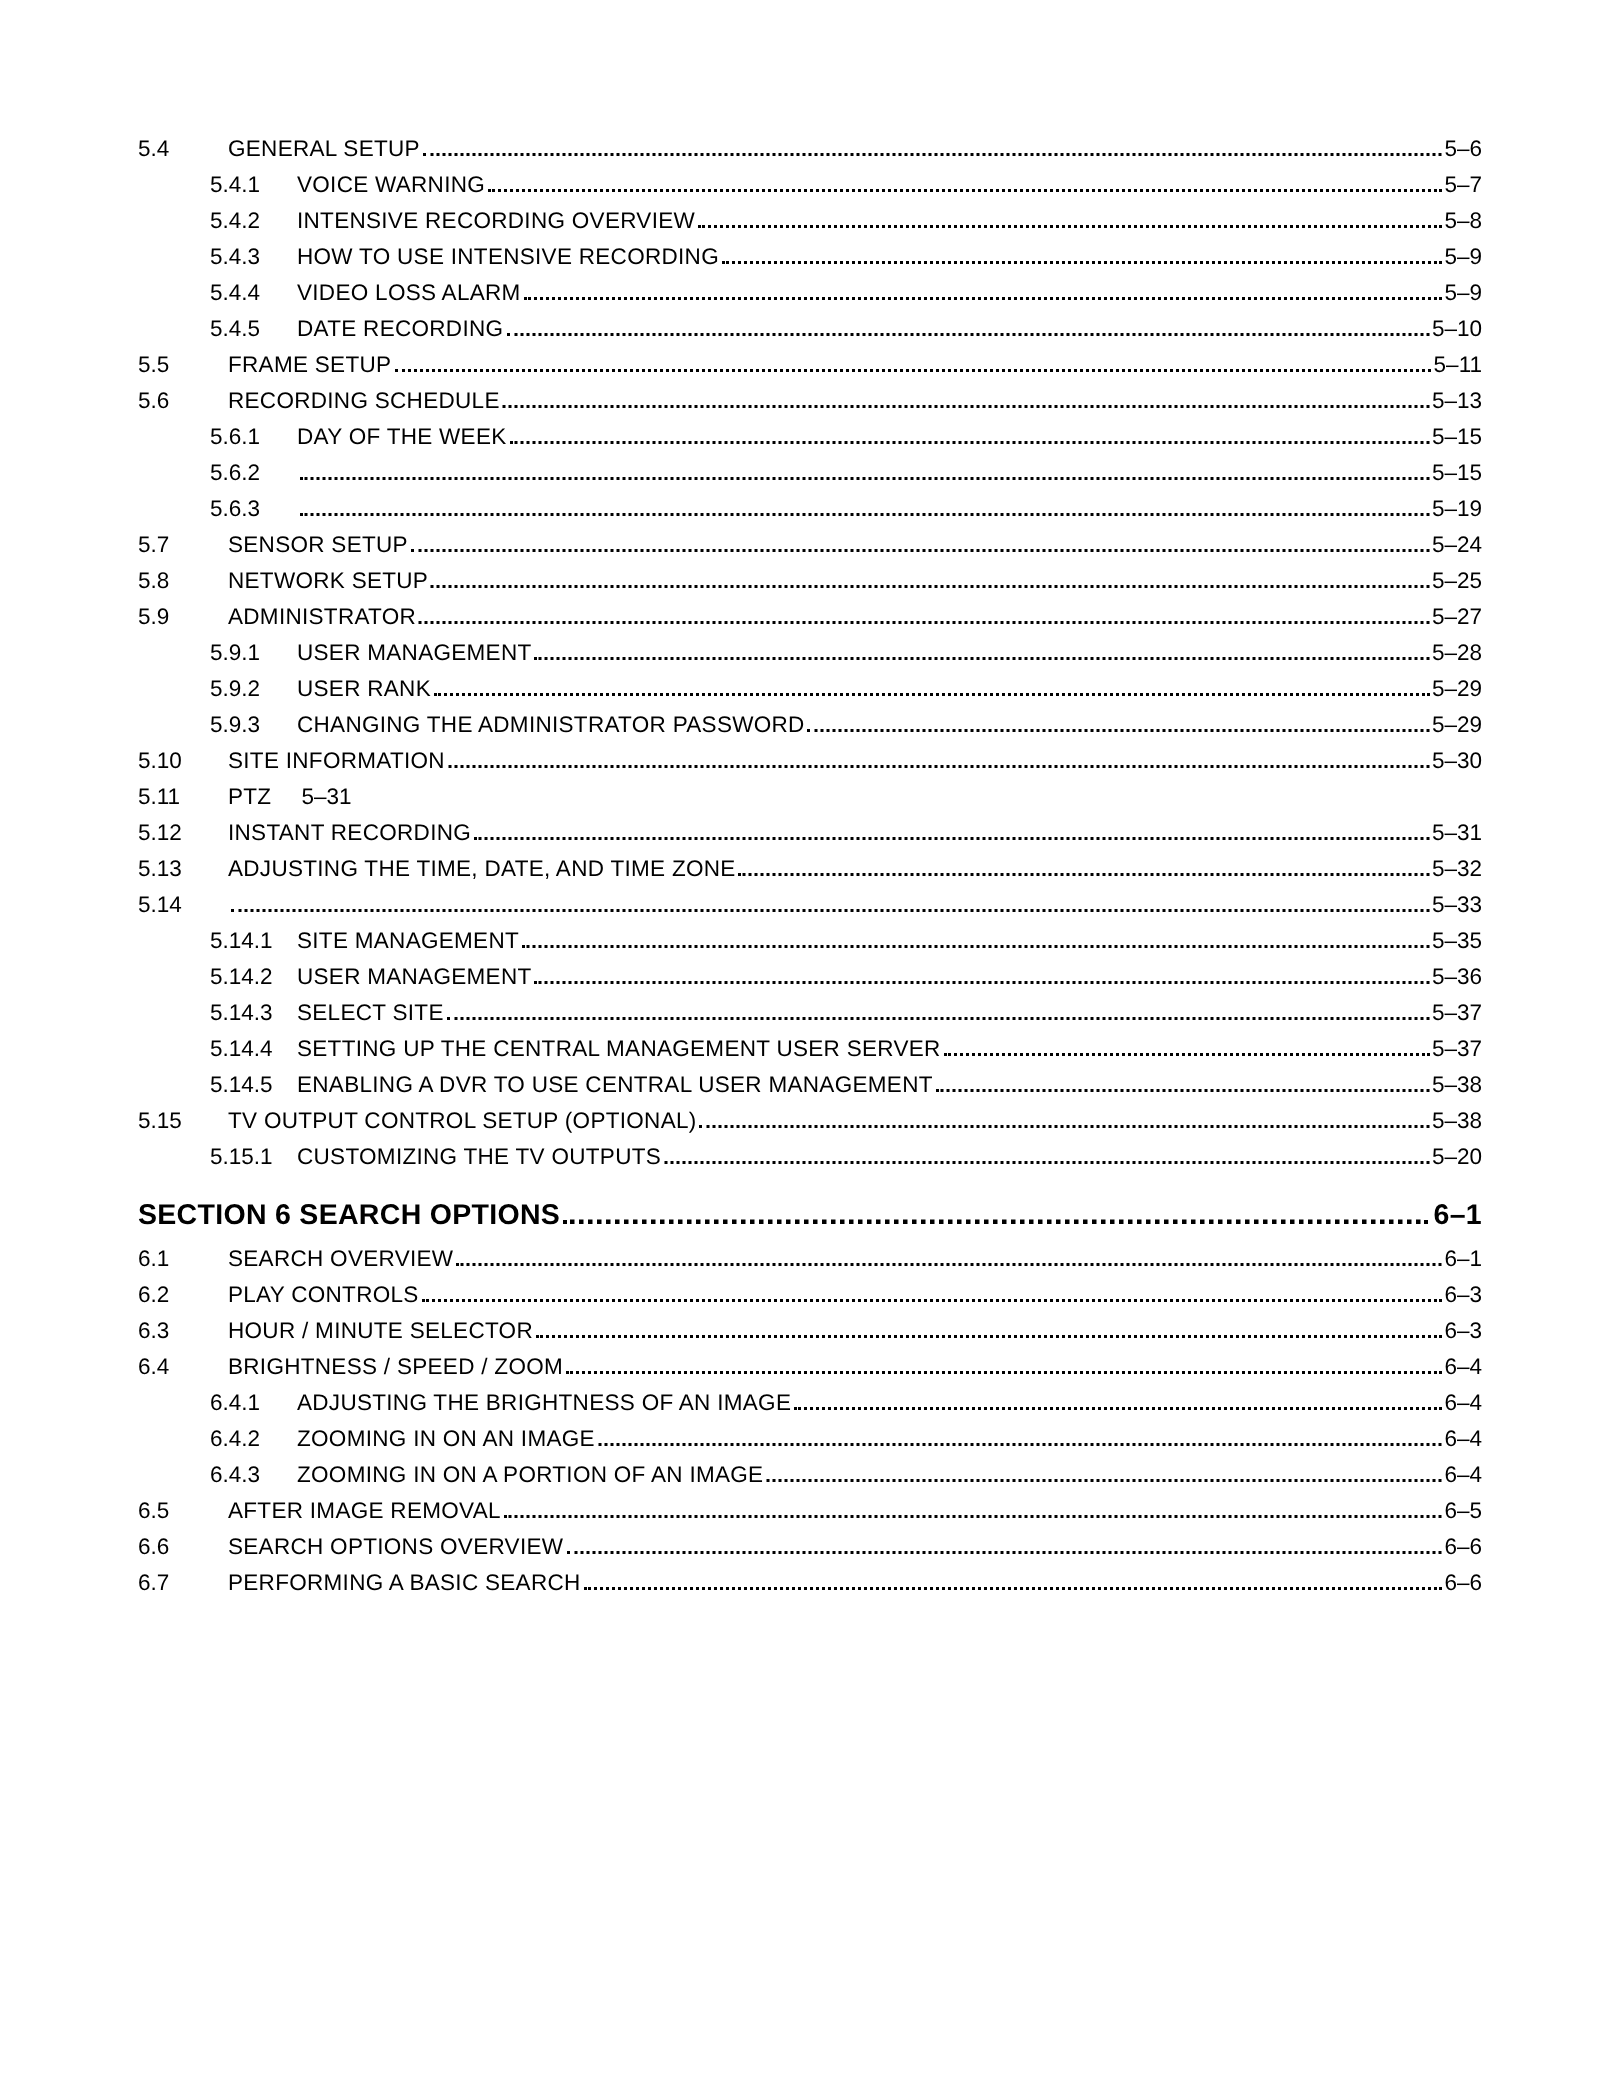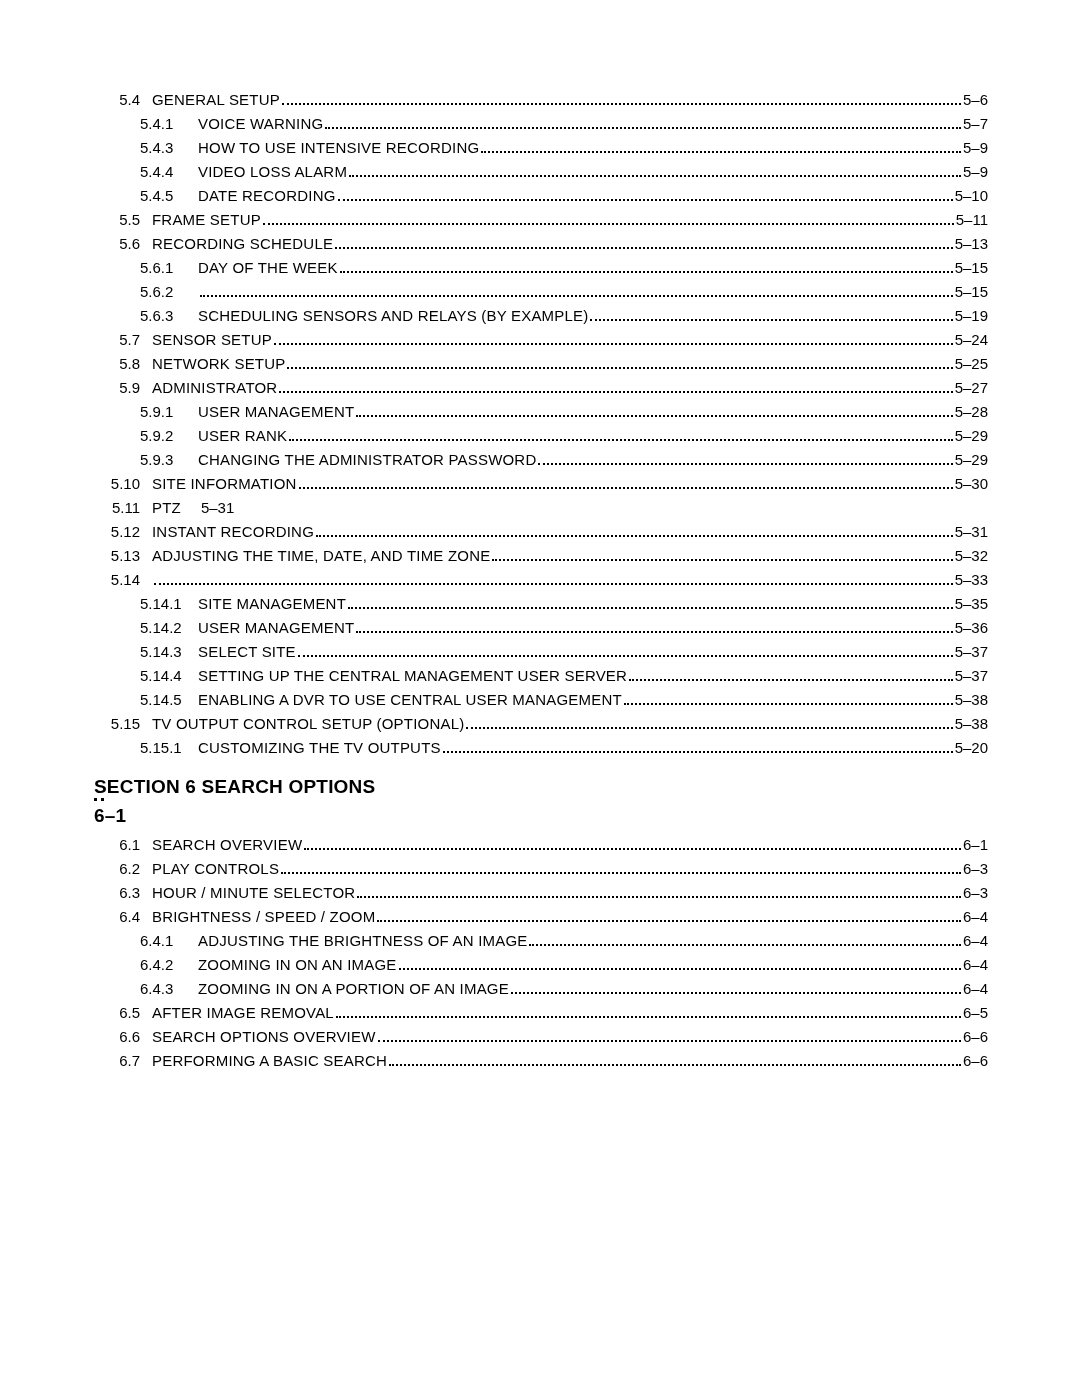--- a/index.html
+++ b/index.html
@@ -14,40 +14,39 @@
     min-height: 1397px;
     box-sizing: border-box;
     padding: 88px 92px 88px 92px;
   }
   .toc-line {
     display: flex;
     align-items: baseline;
     font-size: 15px;
     line-height: 24px;
   }
-  .lvl1 .toc-num      { width: 48px; text-align: right; }
+  .lvl1 .toc-num      { width: 48px; text-align: left; }
   .lvl1 .toc-gap      { width: 12px; }
   .toc-title          { white-space: nowrap; letter-spacing: 0.2px; }
   .dots {
     flex: 1 1 auto;
     border-bottom: 2px dotted #000;
     margin: 0 2px 3px 2px;
     min-width: 10px;
   }
   .toc-page           { white-space: nowrap; }
   .lvl1, .lvl2        { font-size: 15px; }
   .section-head {
     display: flex;
     align-items: baseline;
     font-weight: bold;
     font-size: 19px;
     letter-spacing: 0.2px;
     margin-top: 16px;
     margin-bottom: 6px;
-    flex-direction: column;
   }
   .section-head .dots {
     border-bottom: 3px dotted #000;
     margin-bottom: 4px;
   }
   .ptz-line .after-num { margin-left: 20px; }
   .lvl2-ind { padding-left: 48px; }
   .num3 { display:inline-block; min-width:52px; }
 </style>
 </head>
@@ -65,20 +64,28 @@
       <div class="toc-line lvl2">
         <span class="lvl2-ind"></span>
         <span class="num3">5.4.1</span>
         <span style="width: 6px; display: inline-block;"></span>
         <span class="toc-title">VOICE WARNING</span>
         <span class="dots"></span>
         <span class="toc-page">5–7</span>
       </div>
       <div class="toc-line lvl2">
         <span class="lvl2-ind"></span>
+        <span class="num3">5.4.2</span>
+        <span style="width: 6px; display: inline-block;"></span>
+        <span class="toc-title">INTENSIVE RECORDING OVERVIEW</span>
+        <span class="dots"></span>
+        <span class="toc-page">5–8</span>
+      </div>
+      <div class="toc-line lvl2">
+        <span class="lvl2-ind"></span>
         <span class="num3">5.4.3</span>
         <span style="width: 6px; display: inline-block;"></span>
         <span class="toc-title">HOW TO USE INTENSIVE RECORDING</span>
         <span class="dots"></span>
         <span class="toc-page">5–9</span>
       </div>
       <div class="toc-line lvl2">
         <span class="lvl2-ind"></span>
         <span class="num3">5.4.4</span>
         <span style="width: 6px; display: inline-block;"></span>
@@ -120,21 +127,20 @@
         <span class="lvl2-ind"></span>
         <span class="num3">5.6.2</span>
         <span style="width: 6px; display: inline-block;"></span>
         <span class="dots"></span>
         <span class="toc-page">5–15</span>
       </div>
       <div class="toc-line lvl2">
         <span class="lvl2-ind"></span>
         <span class="num3">5.6.3</span>
         <span style="width: 6px; display: inline-block;"></span>
-        <span class="toc-title">SCHEDULING SENSORS AND RELAYS (BY EXAMPLE)</span>
         <span class="dots"></span>
         <span class="toc-page">5–19</span>
       </div>
       <div class="toc-line lvl1">
         <span class="toc-num">5.7</span>
         <span class="toc-gap"></span>
         <span class="toc-title">SENSOR SETUP</span>
         <span class="dots"></span>
         <span class="toc-page">5–24</span>
       </div>

